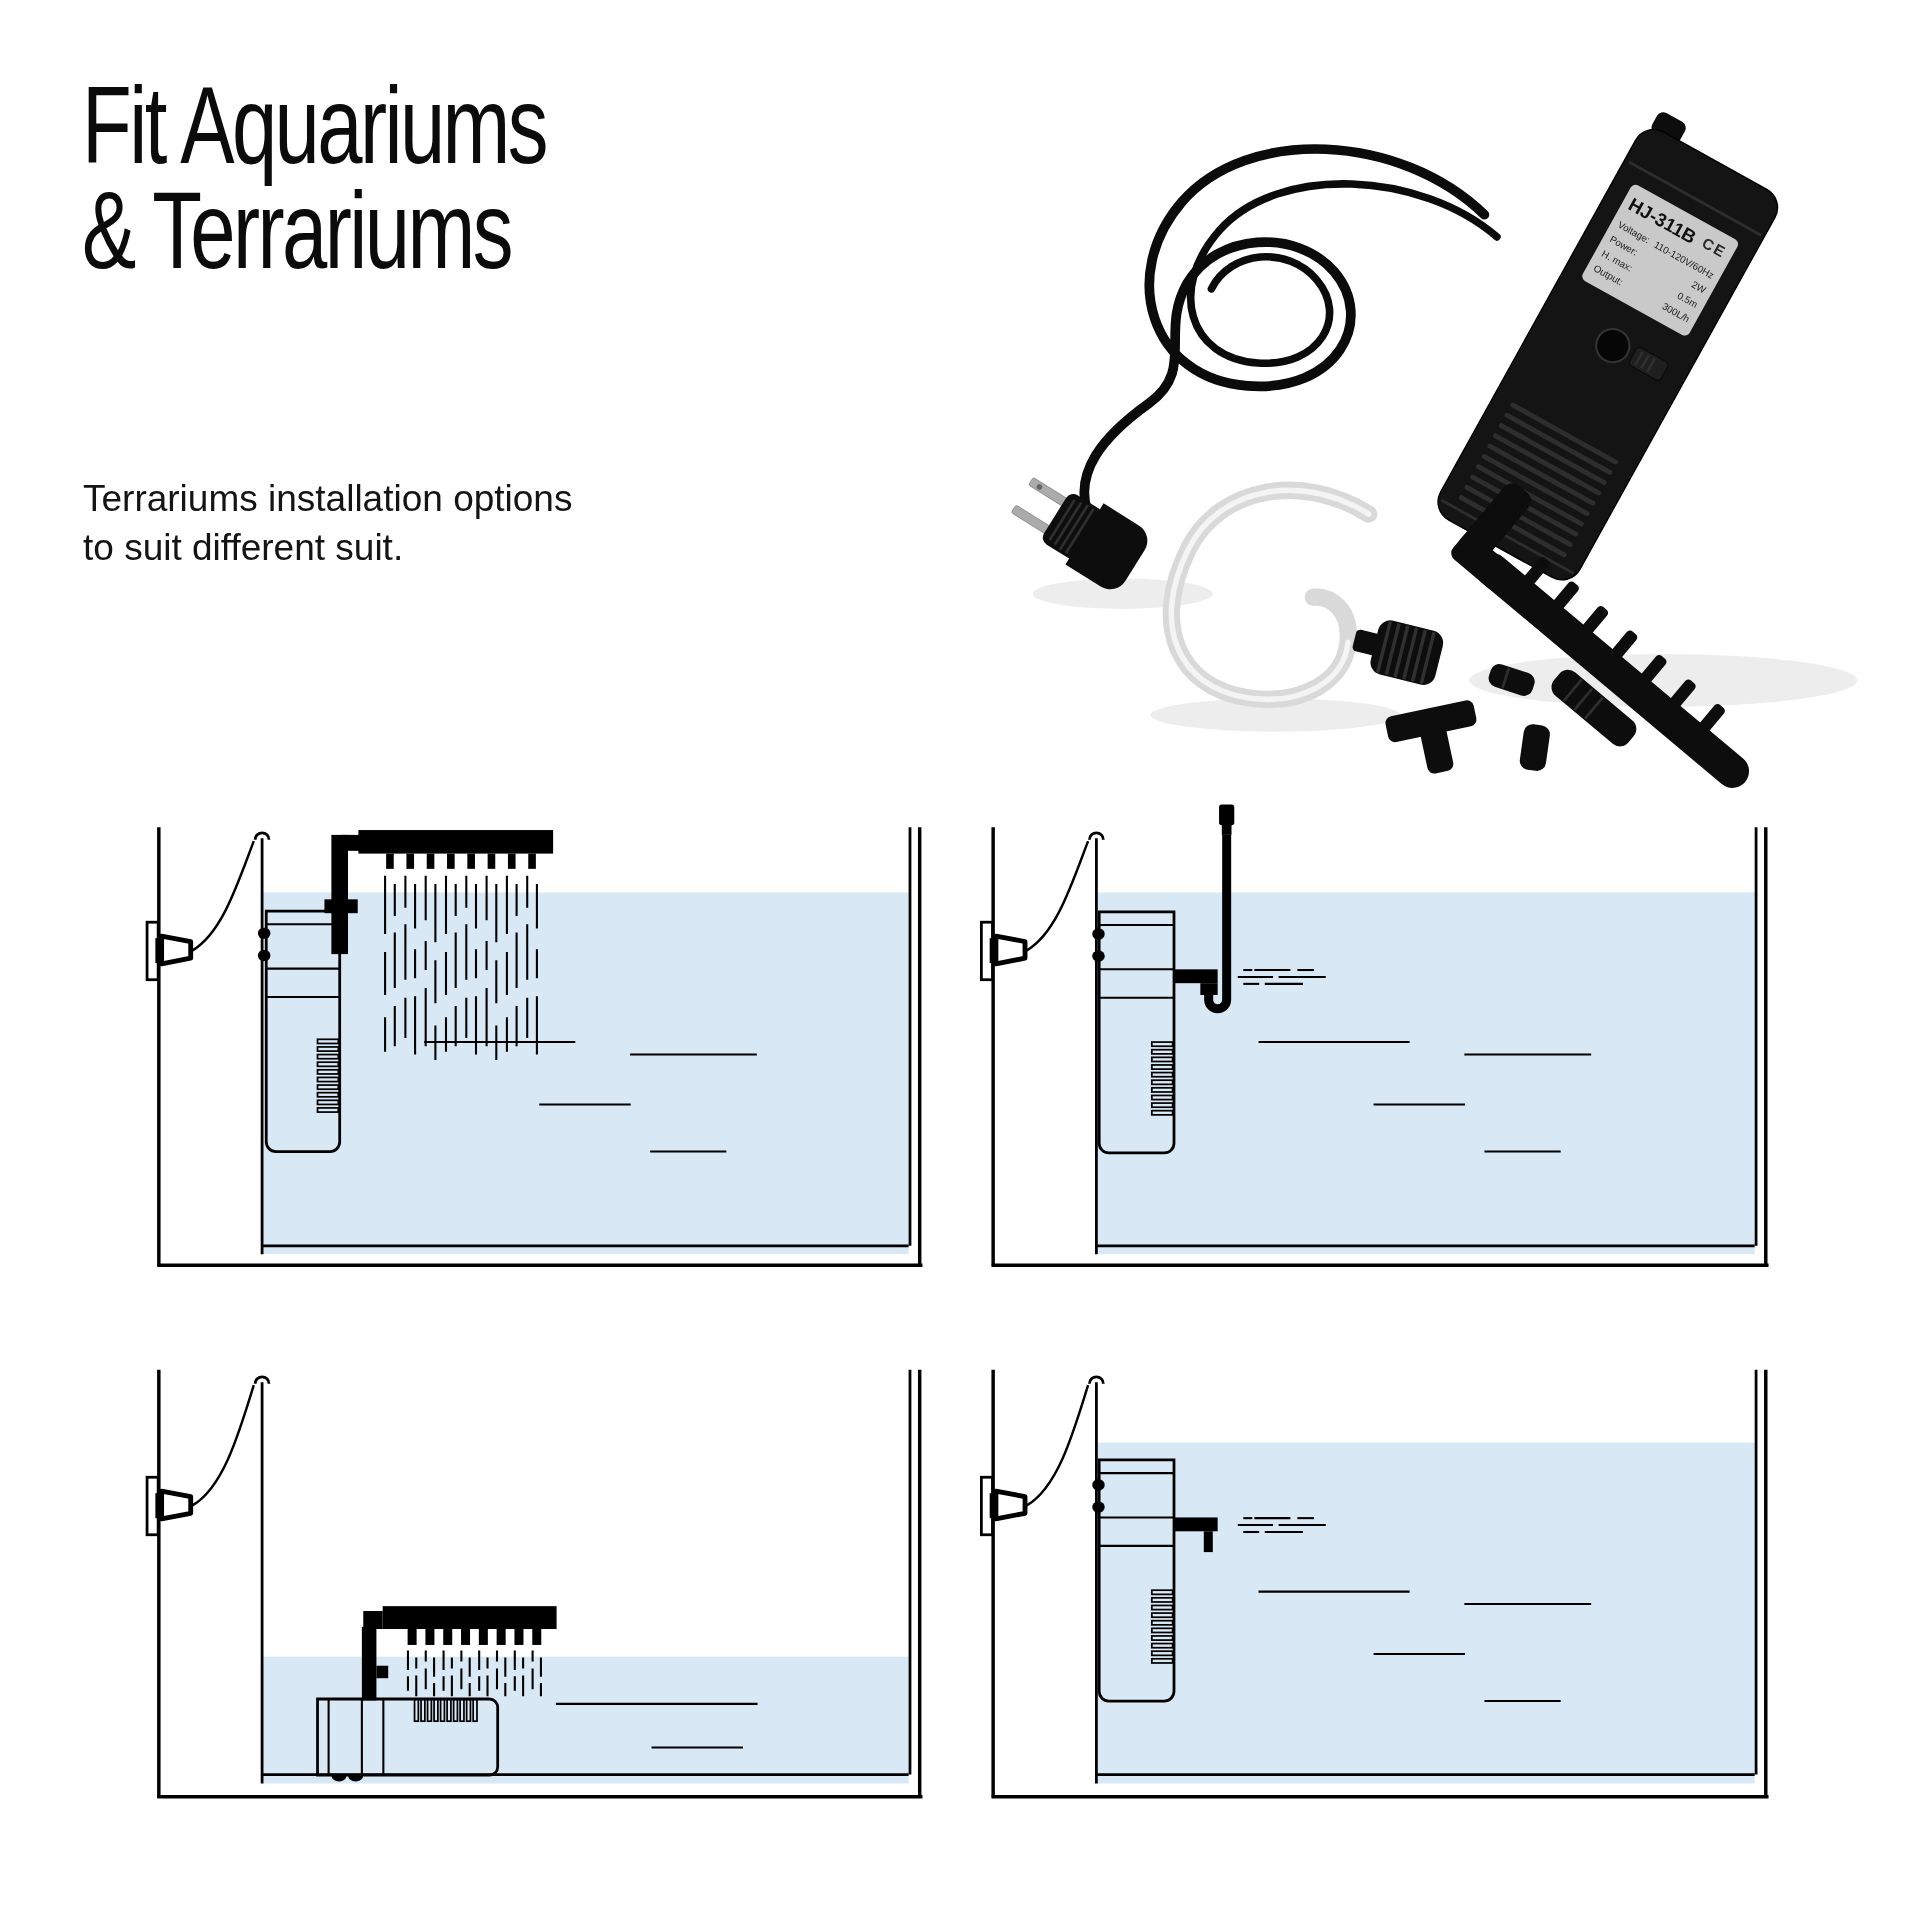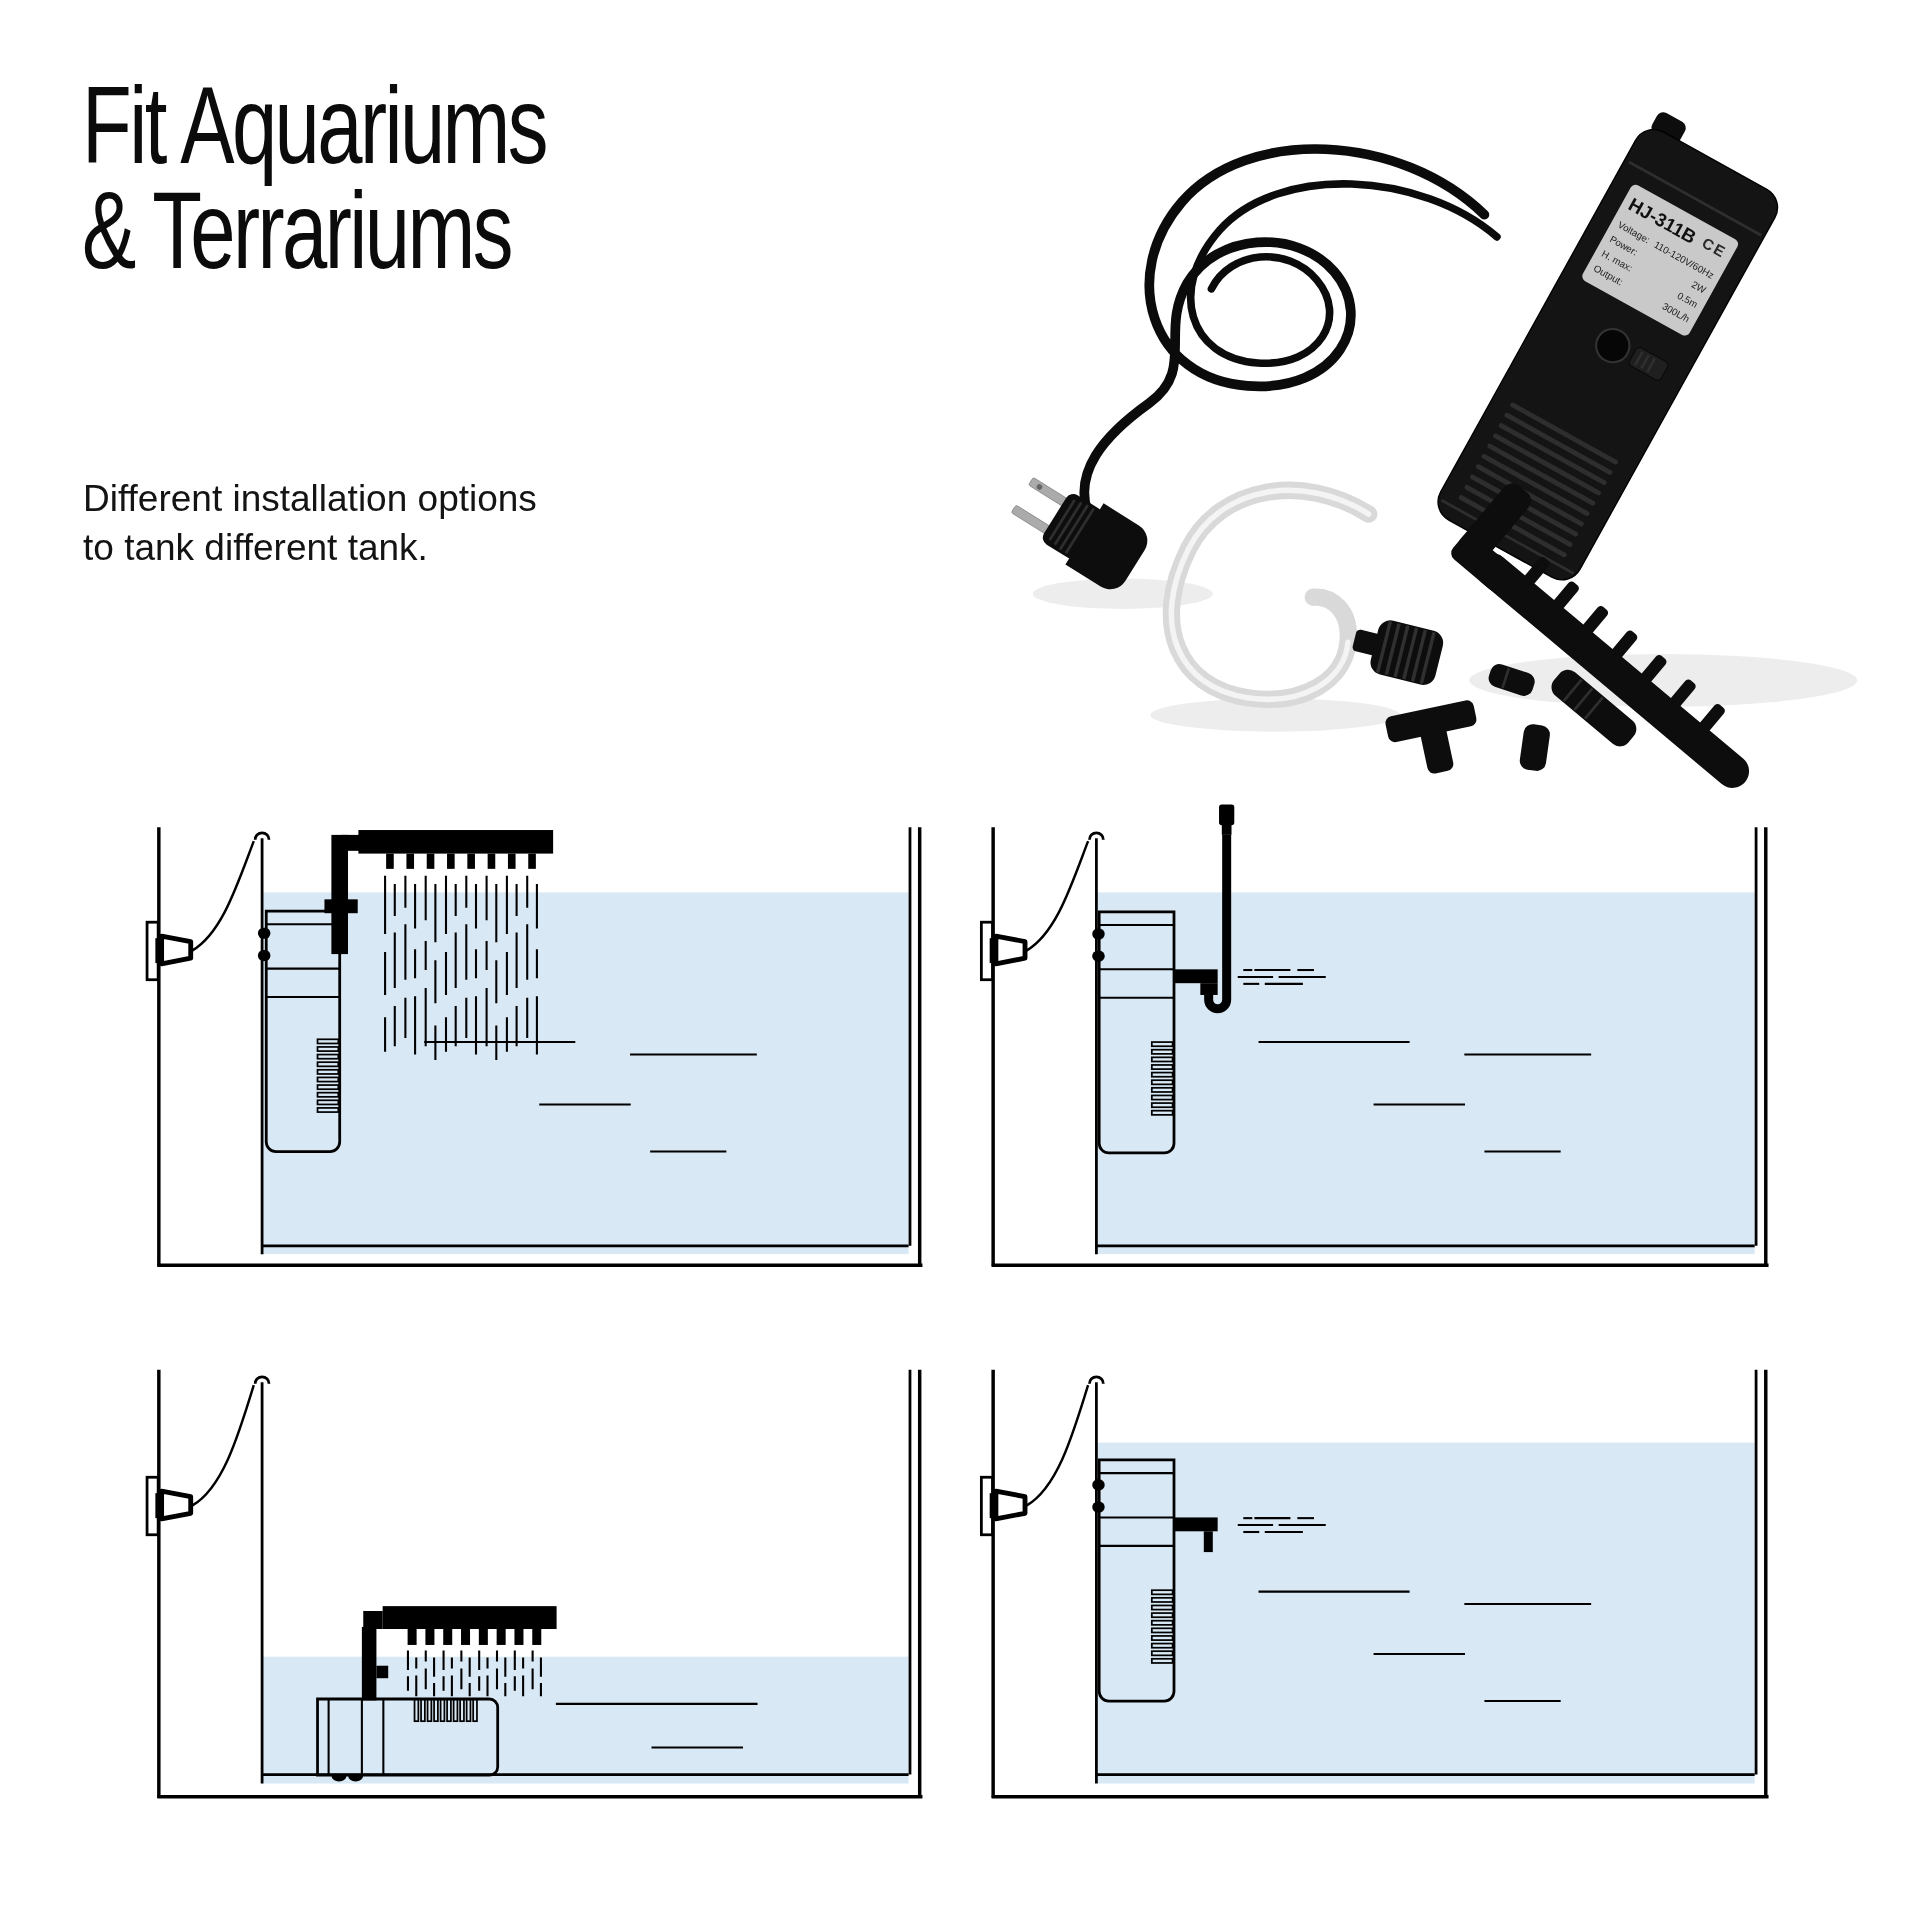--- a/index.html
+++ b/index.html
@@ -64,22 +64,22 @@
 </head>
 <body>
 
 <div class="stage">
 
   <div class="title">
     <div>Fit Aquariums</div>
     <div>&amp; Terrariums</div>
   </div>
   <div class="subtitle">
-    <div>Different installation options</div>
-    <div>to tank different tank.</div>
+    <div>Terrariums installation options</div>
+    <div>to suit different suit.</div>
   </div>
 
   <svg width="1926" height="1925" viewBox="0 0 2779 2778">
 
     <g>
       <ellipse class="shadow" cx="1620" cy="815" rx="130" ry="22"></ellipse>
       <ellipse class="shadow" cx="2400" cy="940" rx="280" ry="38"></ellipse>
       <ellipse class="shadow" cx="1840" cy="990" rx="180" ry="24"></ellipse>
 
       <g>

